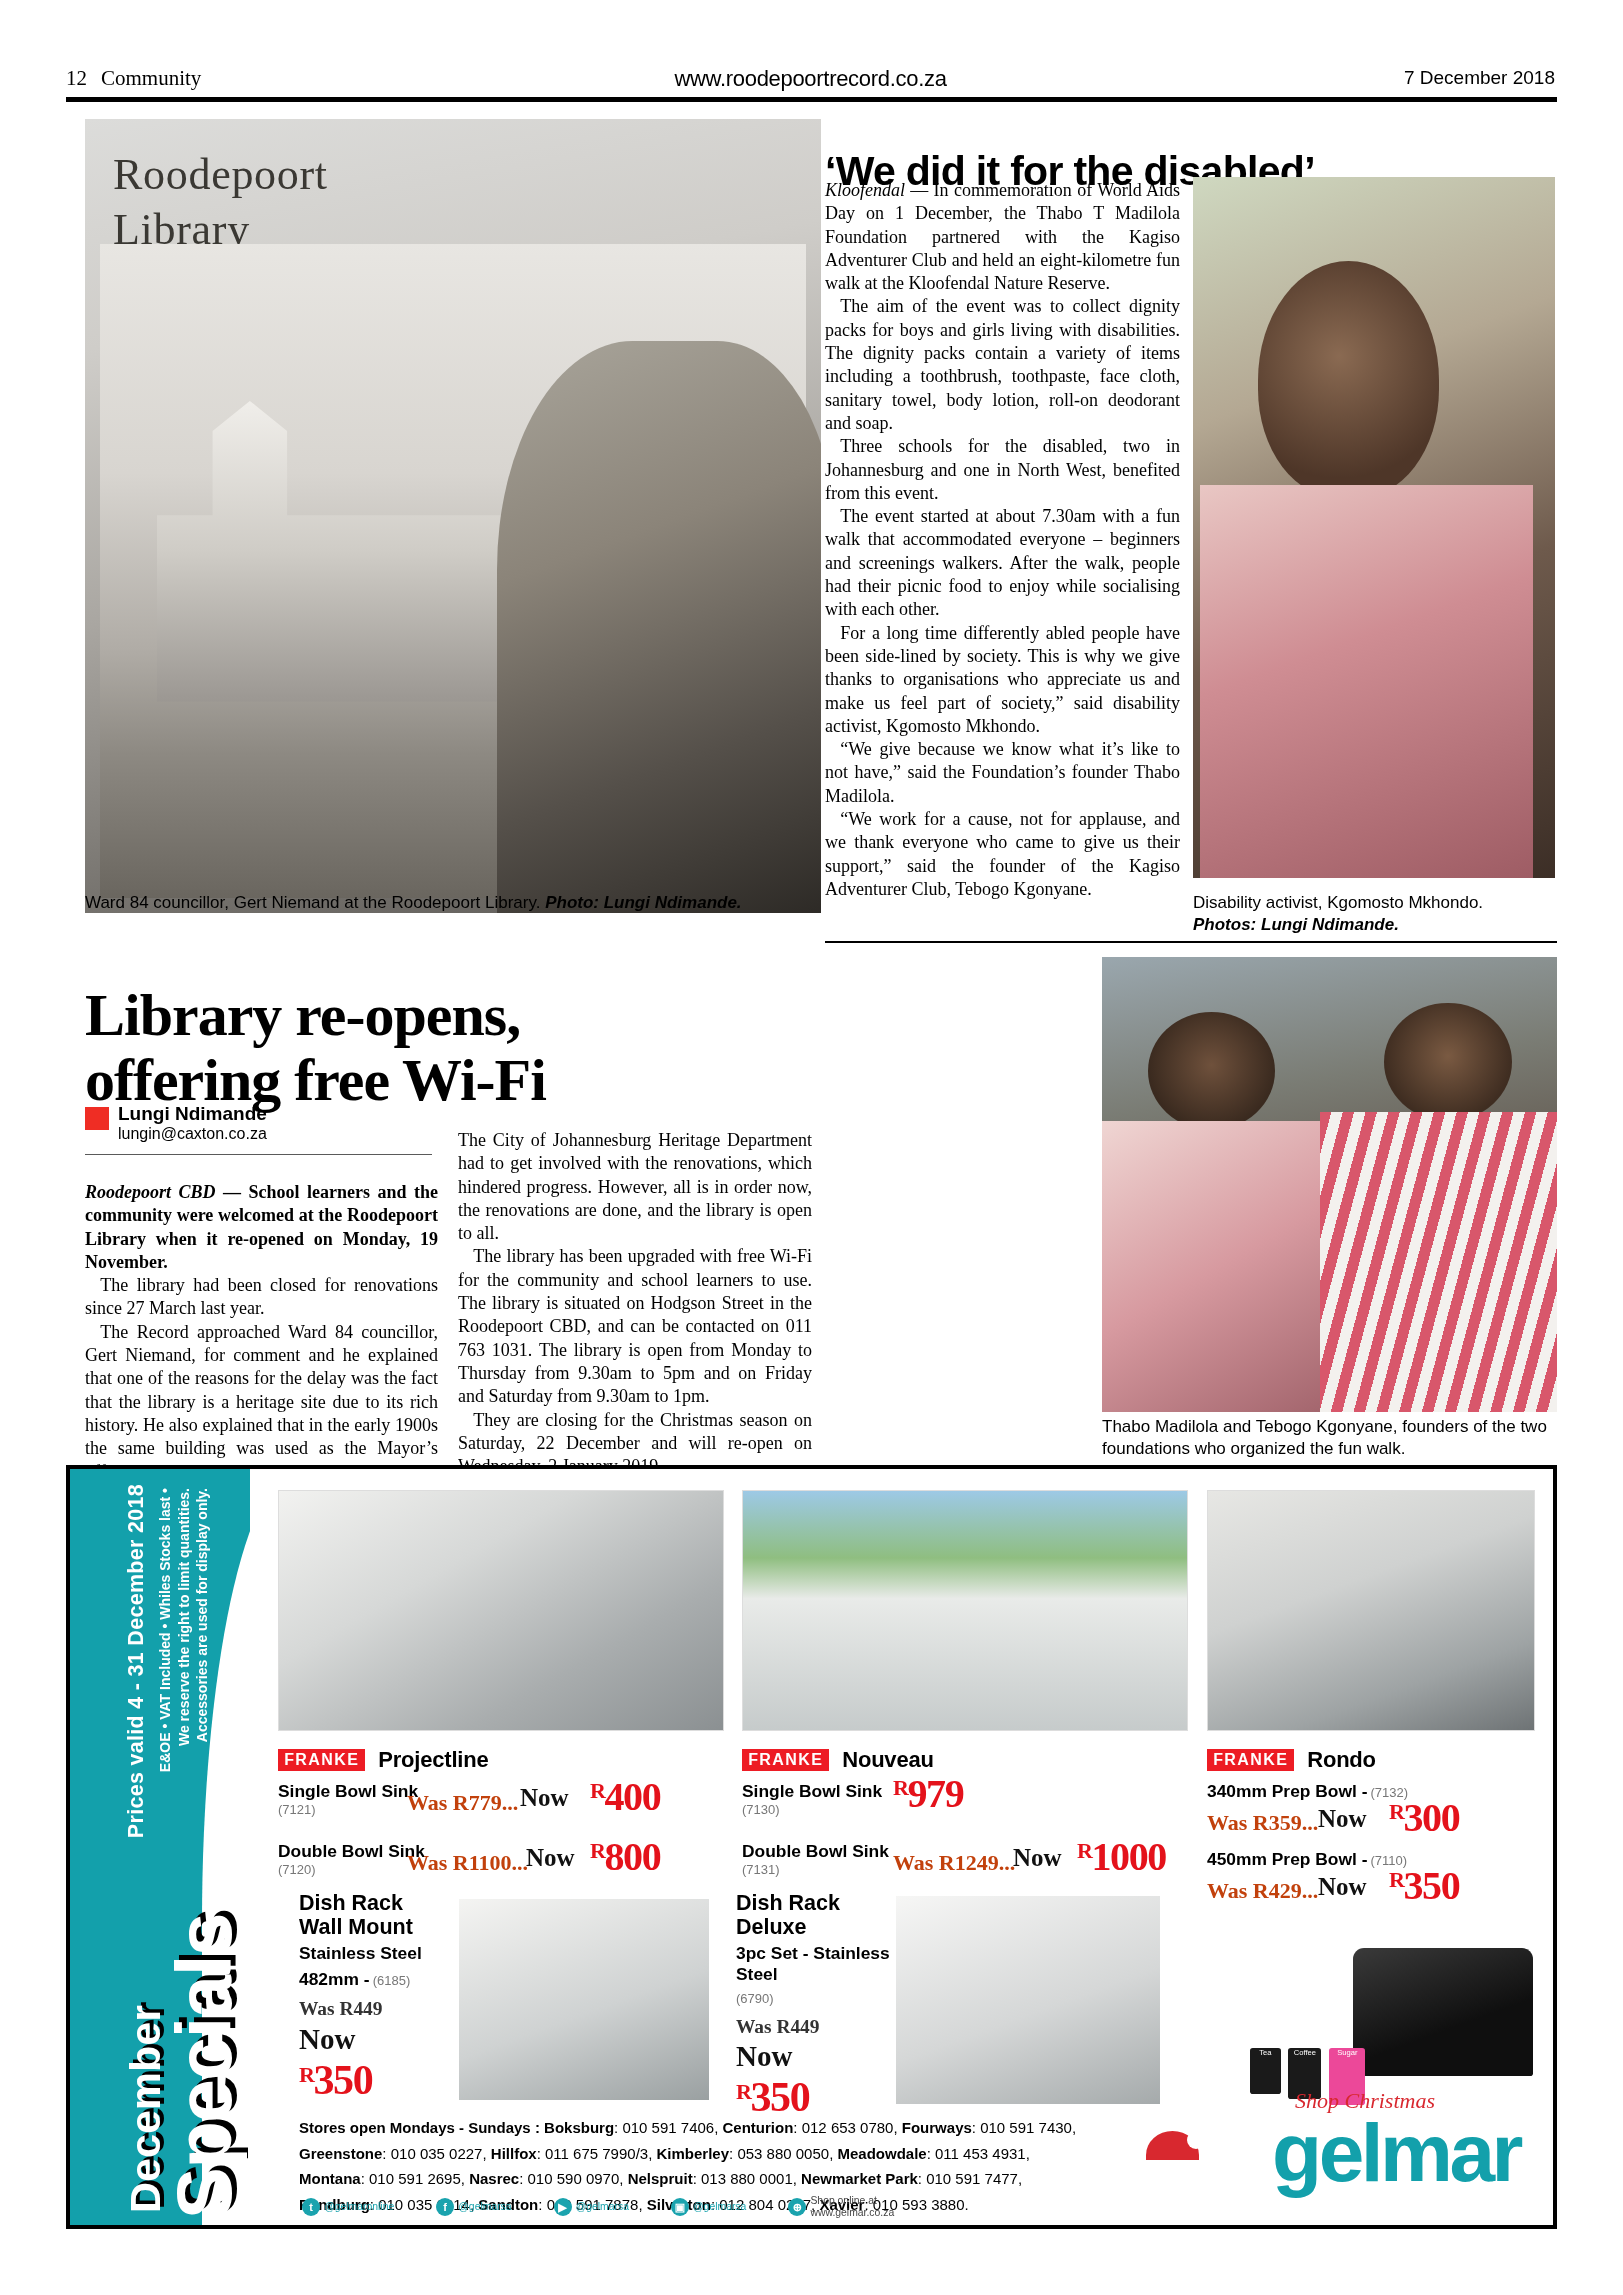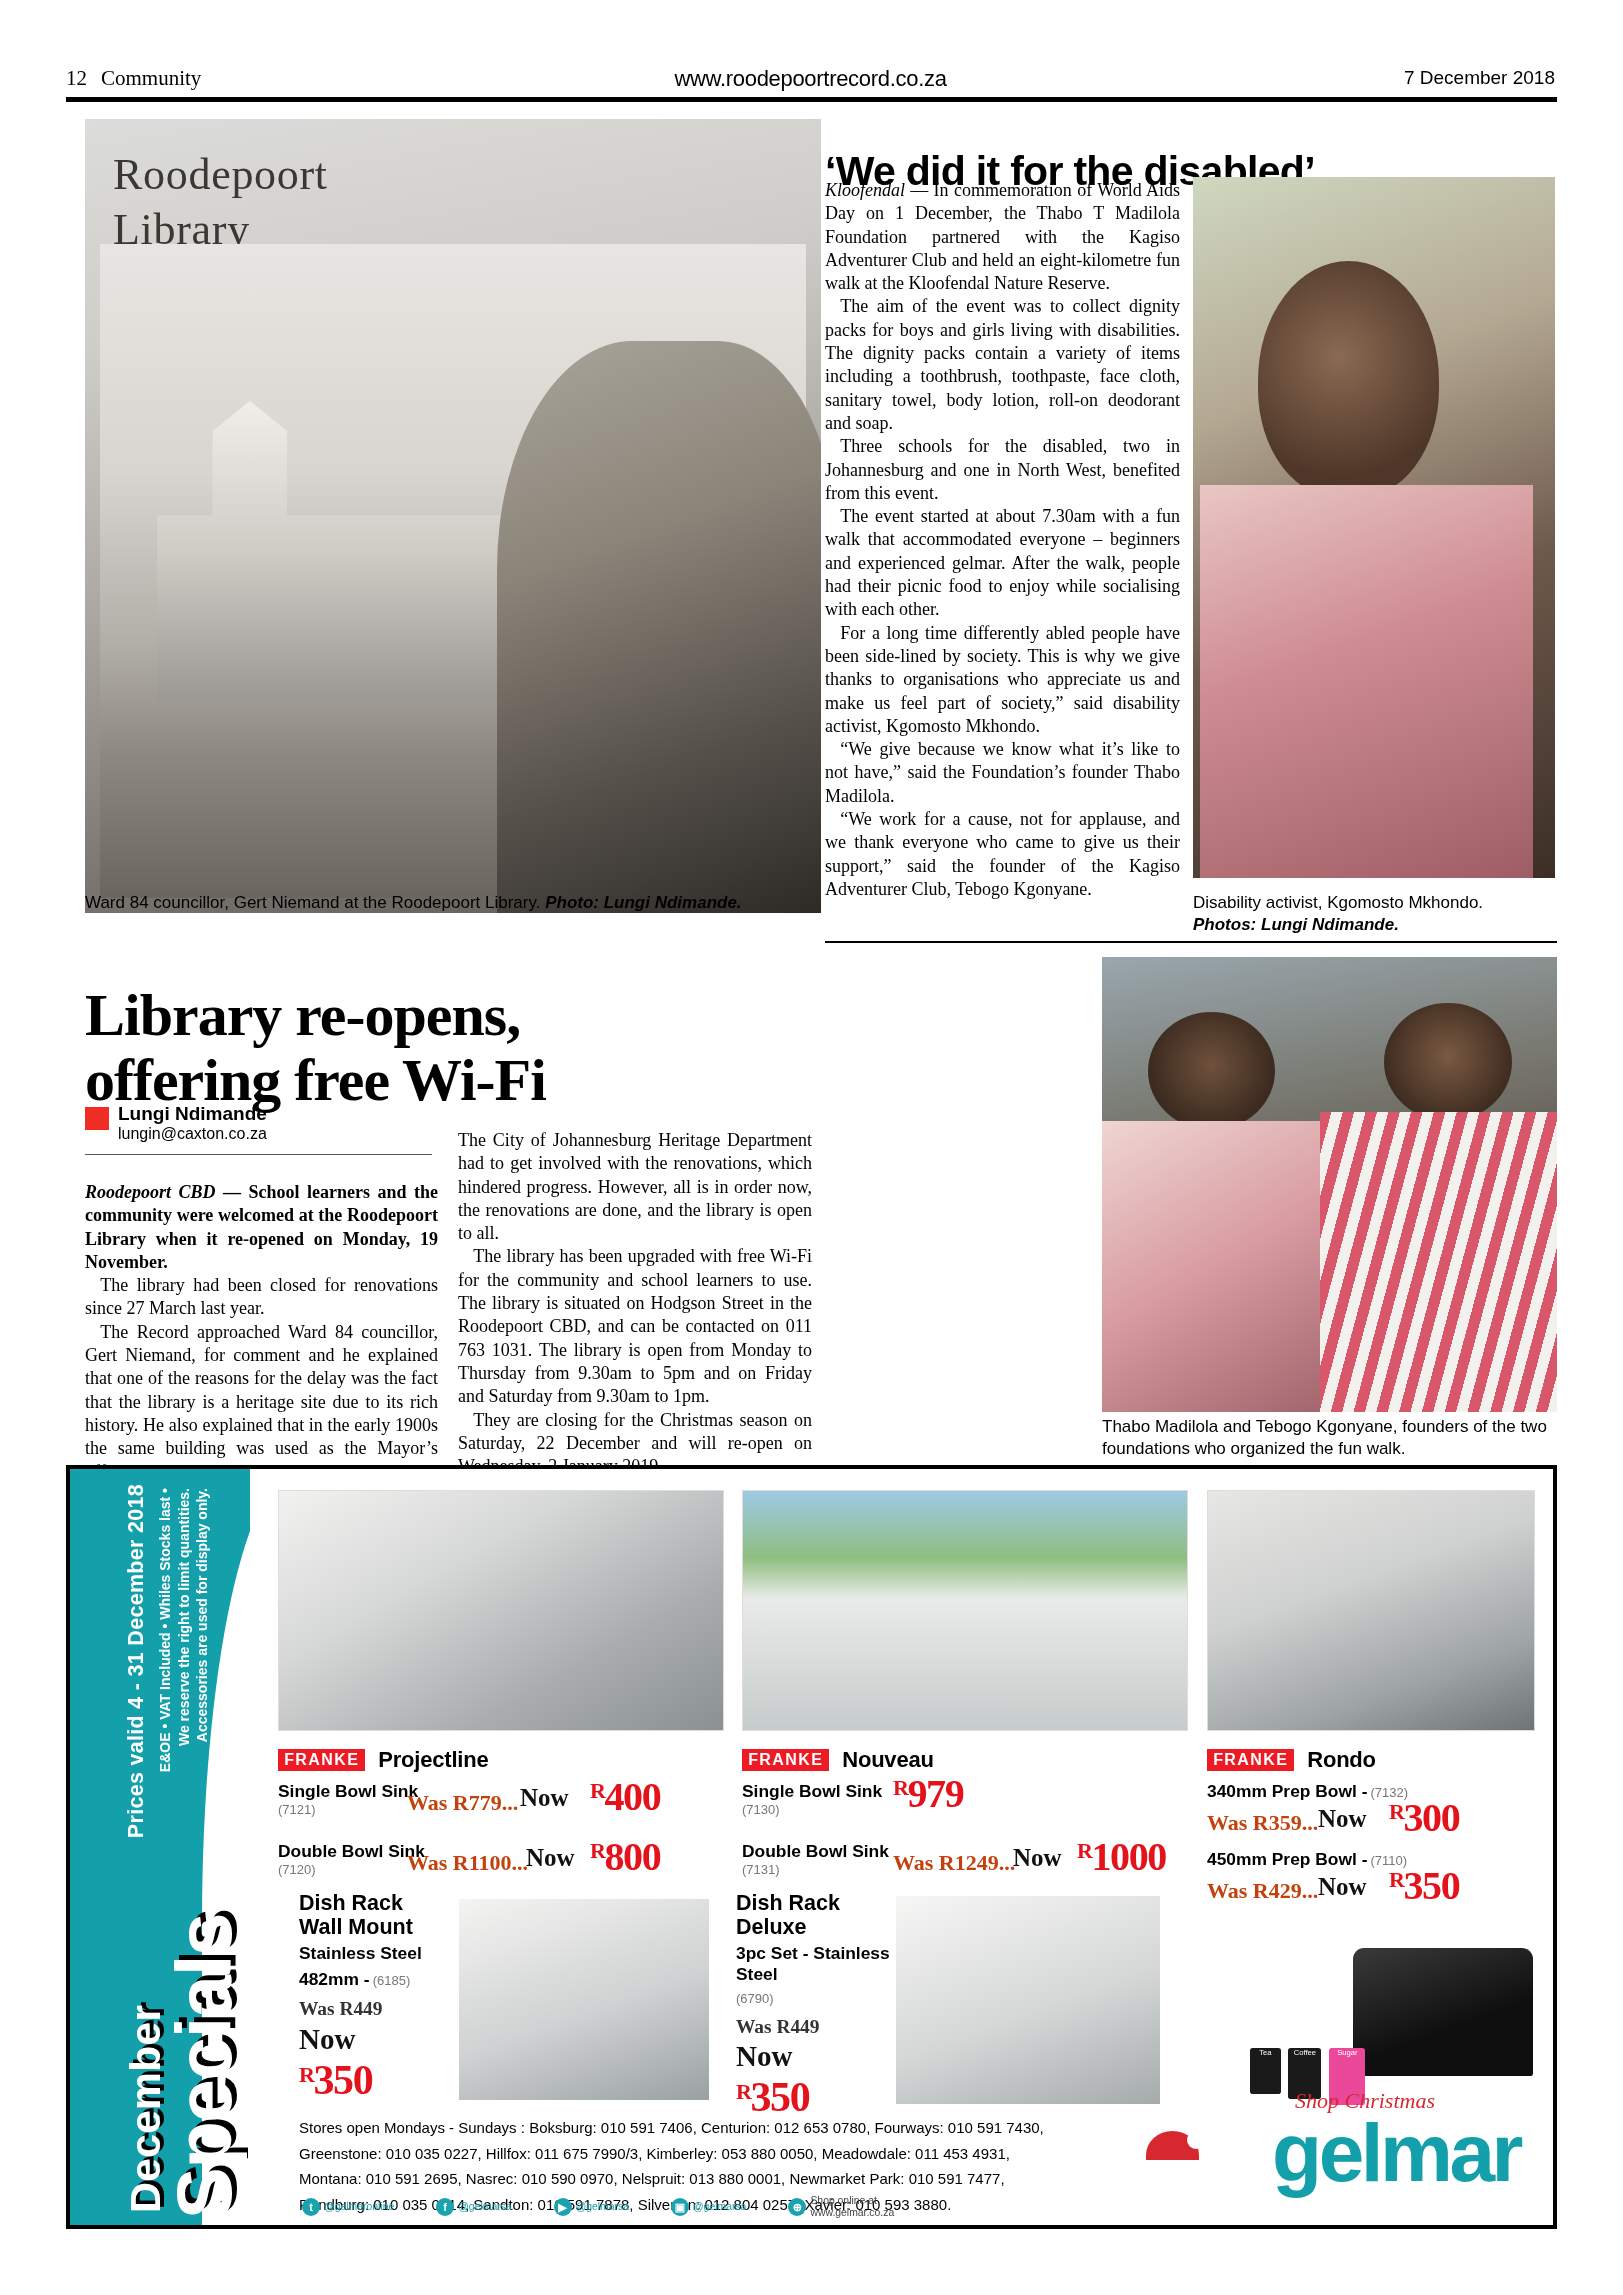--- a/index.html
+++ b/index.html
@@ -77,21 +77,21 @@
   .franke{display:inline-block;background:#ed1c24;color:#fff;font-weight:bold;font-size:16px;letter-spacing:1.4px;padding:2.1px 6.2px 2.8px;font-family:"Liberation Sans",sans-serif;vertical-align:middle;}
   .brandname{font-size:22px;font-weight:bold;margin-left:9.7px;vertical-align:middle;letter-spacing:-0.2px;}
   .pname{font-size:17.4px;font-weight:bold;}
   .pcode{font-size:13px;color:#777;}
   .was{font-family:"Liberation Serif",serif;font-weight:bold;font-size:22px;color:#c2410c;}
   .now{font-family:"Liberation Serif",serif;font-weight:bold;font-size:25px;color:#111;}
   .price{font-family:"Liberation Serif",serif;font-weight:bold;color:#e4121b;font-size:40px;letter-spacing:-1.4px;}
   .price .r{font-size:22px;vertical-align:12.5px;}
 
   .stores{position:absolute;font-size:15px;line-height:1.7;font-family:"Liberation Sans",sans-serif;}
-  .stores b{font-weight:normal;}
+  .stores b{font-weight:bold;}
   .gelmar{position:absolute;right:33px;bottom:25px;font-family:"Liberation Sans",sans-serif;font-weight:bold;font-size:82px;color:#13a0ab;letter-spacing:-3.5px;}
   .merry{position:absolute;right:118px;bottom:111px;font-family:"Liberation Serif",serif;font-style:italic;font-size:22px;color:#d8282f;}
   .santa{position:absolute;right:347px;bottom:40px;width:67px;height:54px;}
   .santa .hat{position:absolute;left:7px;top:0;width:53px;height:36px;background:#d8282f;border-radius:60% 60% 20% 20%/80% 80% 20% 20%;}
   .santa .brim{position:absolute;left:0;bottom:11px;width:67px;height:14px;background:#fff;border-radius:7px;}
   .santa .pom{position:absolute;right:1.4px;top:0px;width:18px;height:18px;background:#fff;border-radius:50%;}
   .social{position:absolute;font-size:10.4px;color:#1aa3ae;}
   .sicon{display:inline-block;width:18px;height:18px;border-radius:50%;background:#1aa3ae;color:#fff;text-align:center;line-height:18px;font-size:11px;font-weight:bold;margin-right:4.2px;vertical-align:middle;}
 </style>
 </head>
@@ -118,21 +118,21 @@
 <div class="caption" style="left:85px;top:892px;width:736px;">
   <span>Ward 84 councillor, Gert Niemand at the Roodepoort Library. </span><b>Photo: Lungi Ndimande.</b>
 </div>
 
 <h1 class="rt-head">‘We did it for the disabled’</h1>
 
 <div class="col" style="left:825px;top:179px;width:355px;">
   <p class="first"><i>Kloofendal</i><span> — In commemoration of World Aids Day on 1 December, the Thabo T Madilola Foundation partnered with the Kagiso Adventurer Club and held an eight-kilometre fun walk at the Kloofendal Nature Reserve.</span></p>
   <p>The aim of the event was to collect dignity packs for boys and girls living with disabilities. The dignity packs contain a variety of items including a toothbrush, toothpaste, face cloth, sanitary towel, body lotion, roll-on deodorant and soap.</p>
   <p>Three schools for the disabled, two in Johannesburg and one in North West, benefited from this event.</p>
-  <p>The event started at about 7.30am with a fun walk that accommodated everyone – beginners and experienced gelmar. After the walk, people had their picnic food to enjoy while socialising with each other.</p>
+  <p>The event started at about 7.30am with a fun walk that accommodated everyone – beginners and screenings walkers. After the walk, people had their picnic food to enjoy while socialising with each other.</p>
   <p>For a long time differently abled people have been side-lined by society. This is why we give thanks to organisations who appreciate us and make us feel part of society,” said disability activist, Kgomosto Mkhondo.</p>
   <p>“We give because we know what it’s like to not have,” said the Foundation’s founder Thabo Madilola.</p>
   <p>“We work for a cause, not for applause, and we thank everyone who came to give us their support,” said the founder of the Kagiso Adventurer Club, Tebogo Kgonyane.</p>
 </div>
 
 <div class="photo ph-woman" style="left:1193px;top:177px;width:362px;height:701px;">
   <div class="woman-face"></div>
   <div class="woman-shirt"></div>
 </div>
 <div class="caption" style="left:1193px;top:892px;width:368px;">

